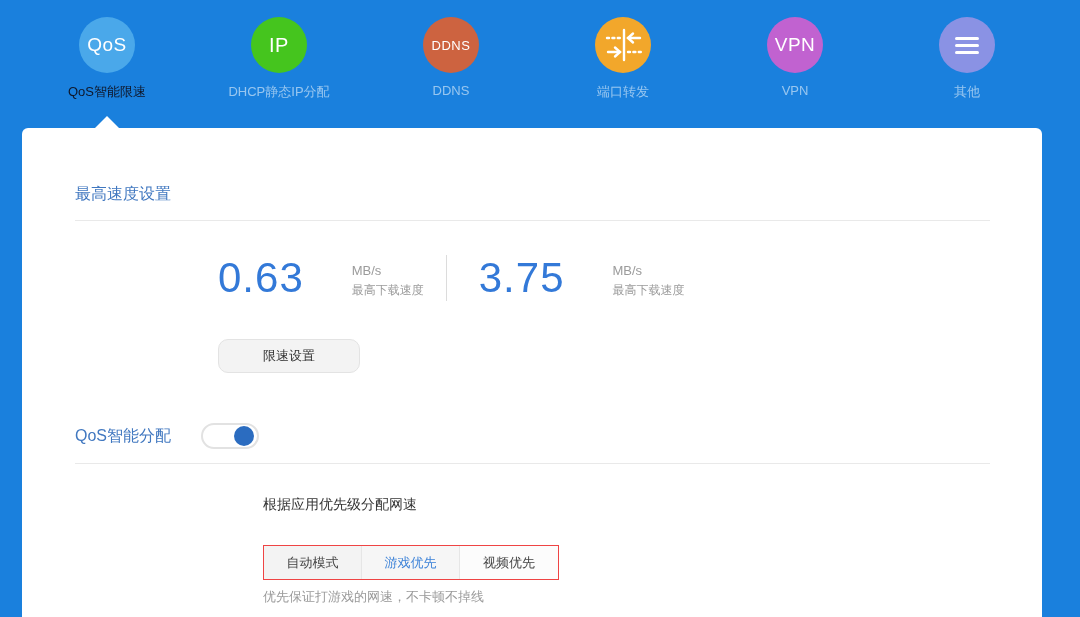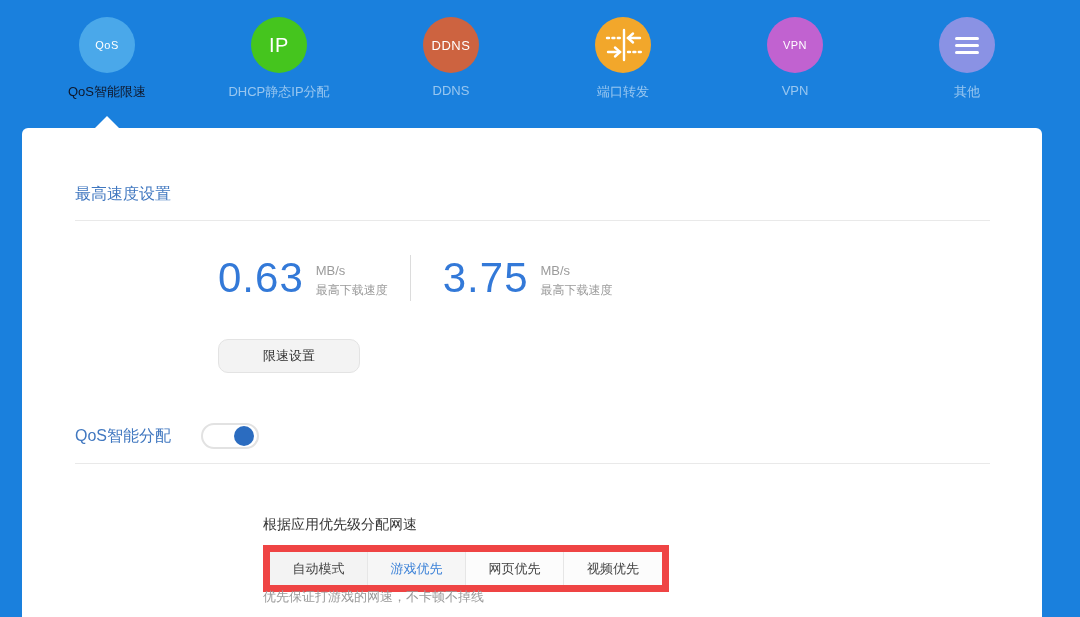--- a/index.html
+++ b/index.html
@@ -3,21 +3,21 @@
 <meta charset="utf-8">
 <style>
   * { margin:0; padding:0; box-sizing:border-box; }
   html,body { width:1080px; height:617px; overflow:hidden; }
   body { font-family:"Liberation Sans", sans-serif; background:#1a80dd; position:relative; }
 
   
   .header { position:absolute; top:0; left:0; width:1080px; height:128px; padding-left:21px; display:flex; }
   .tab { width:172px; display:flex; flex-direction:column; align-items:center; padding-top:17px; cursor:pointer; }
   .circle { width:56px; height:56px; border-radius:50%; display:flex; align-items:center; justify-content:center; color:#fff; }
-  .circle .ic-text { font-size:11px; letter-spacing:.5px; }
+  .circle .ic-text { font-size:19px; letter-spacing:.5px; }
   .circle.c-qos  { background:#4aa8ea; }
   .circle.c-ip   { background:#45c51e; }  .circle.c-ip .ic-text { font-size:20px; }
   .circle.c-ddns { background:#cd6340; }  .circle.c-ddns .ic-text { font-size:13px; }
   .circle.c-port { background:#f2a72b; }
   .circle.c-vpn  { background:#c162d0; }
   .circle.c-other{ background:#8a92e4; }
   .tab-label { margin-top:10px; font-size:13px; color:rgba(255,255,255,0.55); }
   .tab.active .tab-label { color:#0f172a; }
   .hamburger { display:flex; flex-direction:column; gap:4px; }
   .hamburger span { display:block; width:24px; height:3px; background:#fff; border-radius:2px; }
@@ -29,42 +29,42 @@
            border-left:12px solid transparent; border-right:12px solid transparent;
            border-bottom:12px solid #ffffff; }
 
   .sec-title { font-size:16px; font-weight:normal; color:#4178c0; }
   .t1 { position:absolute; left:53px; top:56px; }
   .divider { position:absolute; left:53px; right:52px; height:1px; background:#e9e9e9; }
   .d1 { top:92px; } .d2 { top:335px; }
 
   
   .speed-row { position:absolute; left:196px; top:126px; display:flex; align-items:center; }
-  .readout { display:flex; align-items:center; }
+  .readout { display:flex; align-items:center;gap:36px; }
   .num { font-size:42px; font-weight:300; color:#3379d8; letter-spacing:1px; }
   .meta { display:flex; flex-direction:column; margin-left:12px; margin-top:6px; }
   .unit { font-size:13px; color:#9b9b9b; }
   .lab  { font-size:12px; color:#9b9b9b; margin-top:4px; }
   .vsep { width:1px; height:46px; background:#dcdcdc; margin:0 32px 0 22px; }
 
   .limit-btn { position:absolute; left:196px; top:211px; width:142px; height:34px;
                background:#f3f3f3; border:1px solid #e3e3e3; border-radius:10px;
                font-size:13px; color:#333; font-family:"Liberation Sans", sans-serif; cursor:pointer; }
 
   
   .qos-row { position:absolute; left:53px; top:295px; display:flex; align-items:center; }
   .toggle { position:relative; width:58px; height:26px; margin-left:30px; background:#fff;
             border:2px solid #e2e2e2; border-radius:14px; cursor:pointer; }
   .toggle .knob { position:absolute; top:1px; width:20px; height:20px; border-radius:50%; background:#2b6cc0; }
   .toggle.on .knob { right:3px; }
 
-  .subtitle { position:absolute; left:241px; top:388px; font-size:14px; color:#333; }
+  .subtitle { position:absolute; left:241px; top:368px; font-size:14px; color:#333; }
 
   
-  .modes { position:absolute; left:241px; top:417px; display:flex; border:7px solid #ef4444; }
+  .modes { position:absolute; left:241px; top:417px; display:flex; border:1px solid #ef4444; }
   .mode { width:98px; height:33px; display:flex; align-items:center; justify-content:center;
           font-size:13px; color:#444; background:#fcfcfc; border-right:1px solid #e6e6e6; cursor:pointer; }
   .mode:last-child { border-right:none;text-align:center; }
   .mode.m0 { background:#f3f3f3; }
   .mode.selected { background:#f6f6f6; color:#3e83d8; }
 
   .hint { position:absolute; left:241px; top:460px; font-size:13px; color:#9a9a9a; }
 </style>
 </head>
 <body>
@@ -161,18 +161,17 @@
       <div class="knob"></div>
     </div>
   </div>
   <div class="divider d2"></div>
 
   <div class="subtitle">根据应用优先级分配网速</div>
 
   <div class="modes">
     <div class="mode m0">自动模式</div>
     <div class="mode selected">游戏优先</div>
-    <div class="mode">网页优先</div>
     <div class="mode">视频优先</div>
   </div>
 
   <div class="hint">优先保证打游戏的网速，不卡顿不掉线</div>
 </div>
 
 </body></html>

